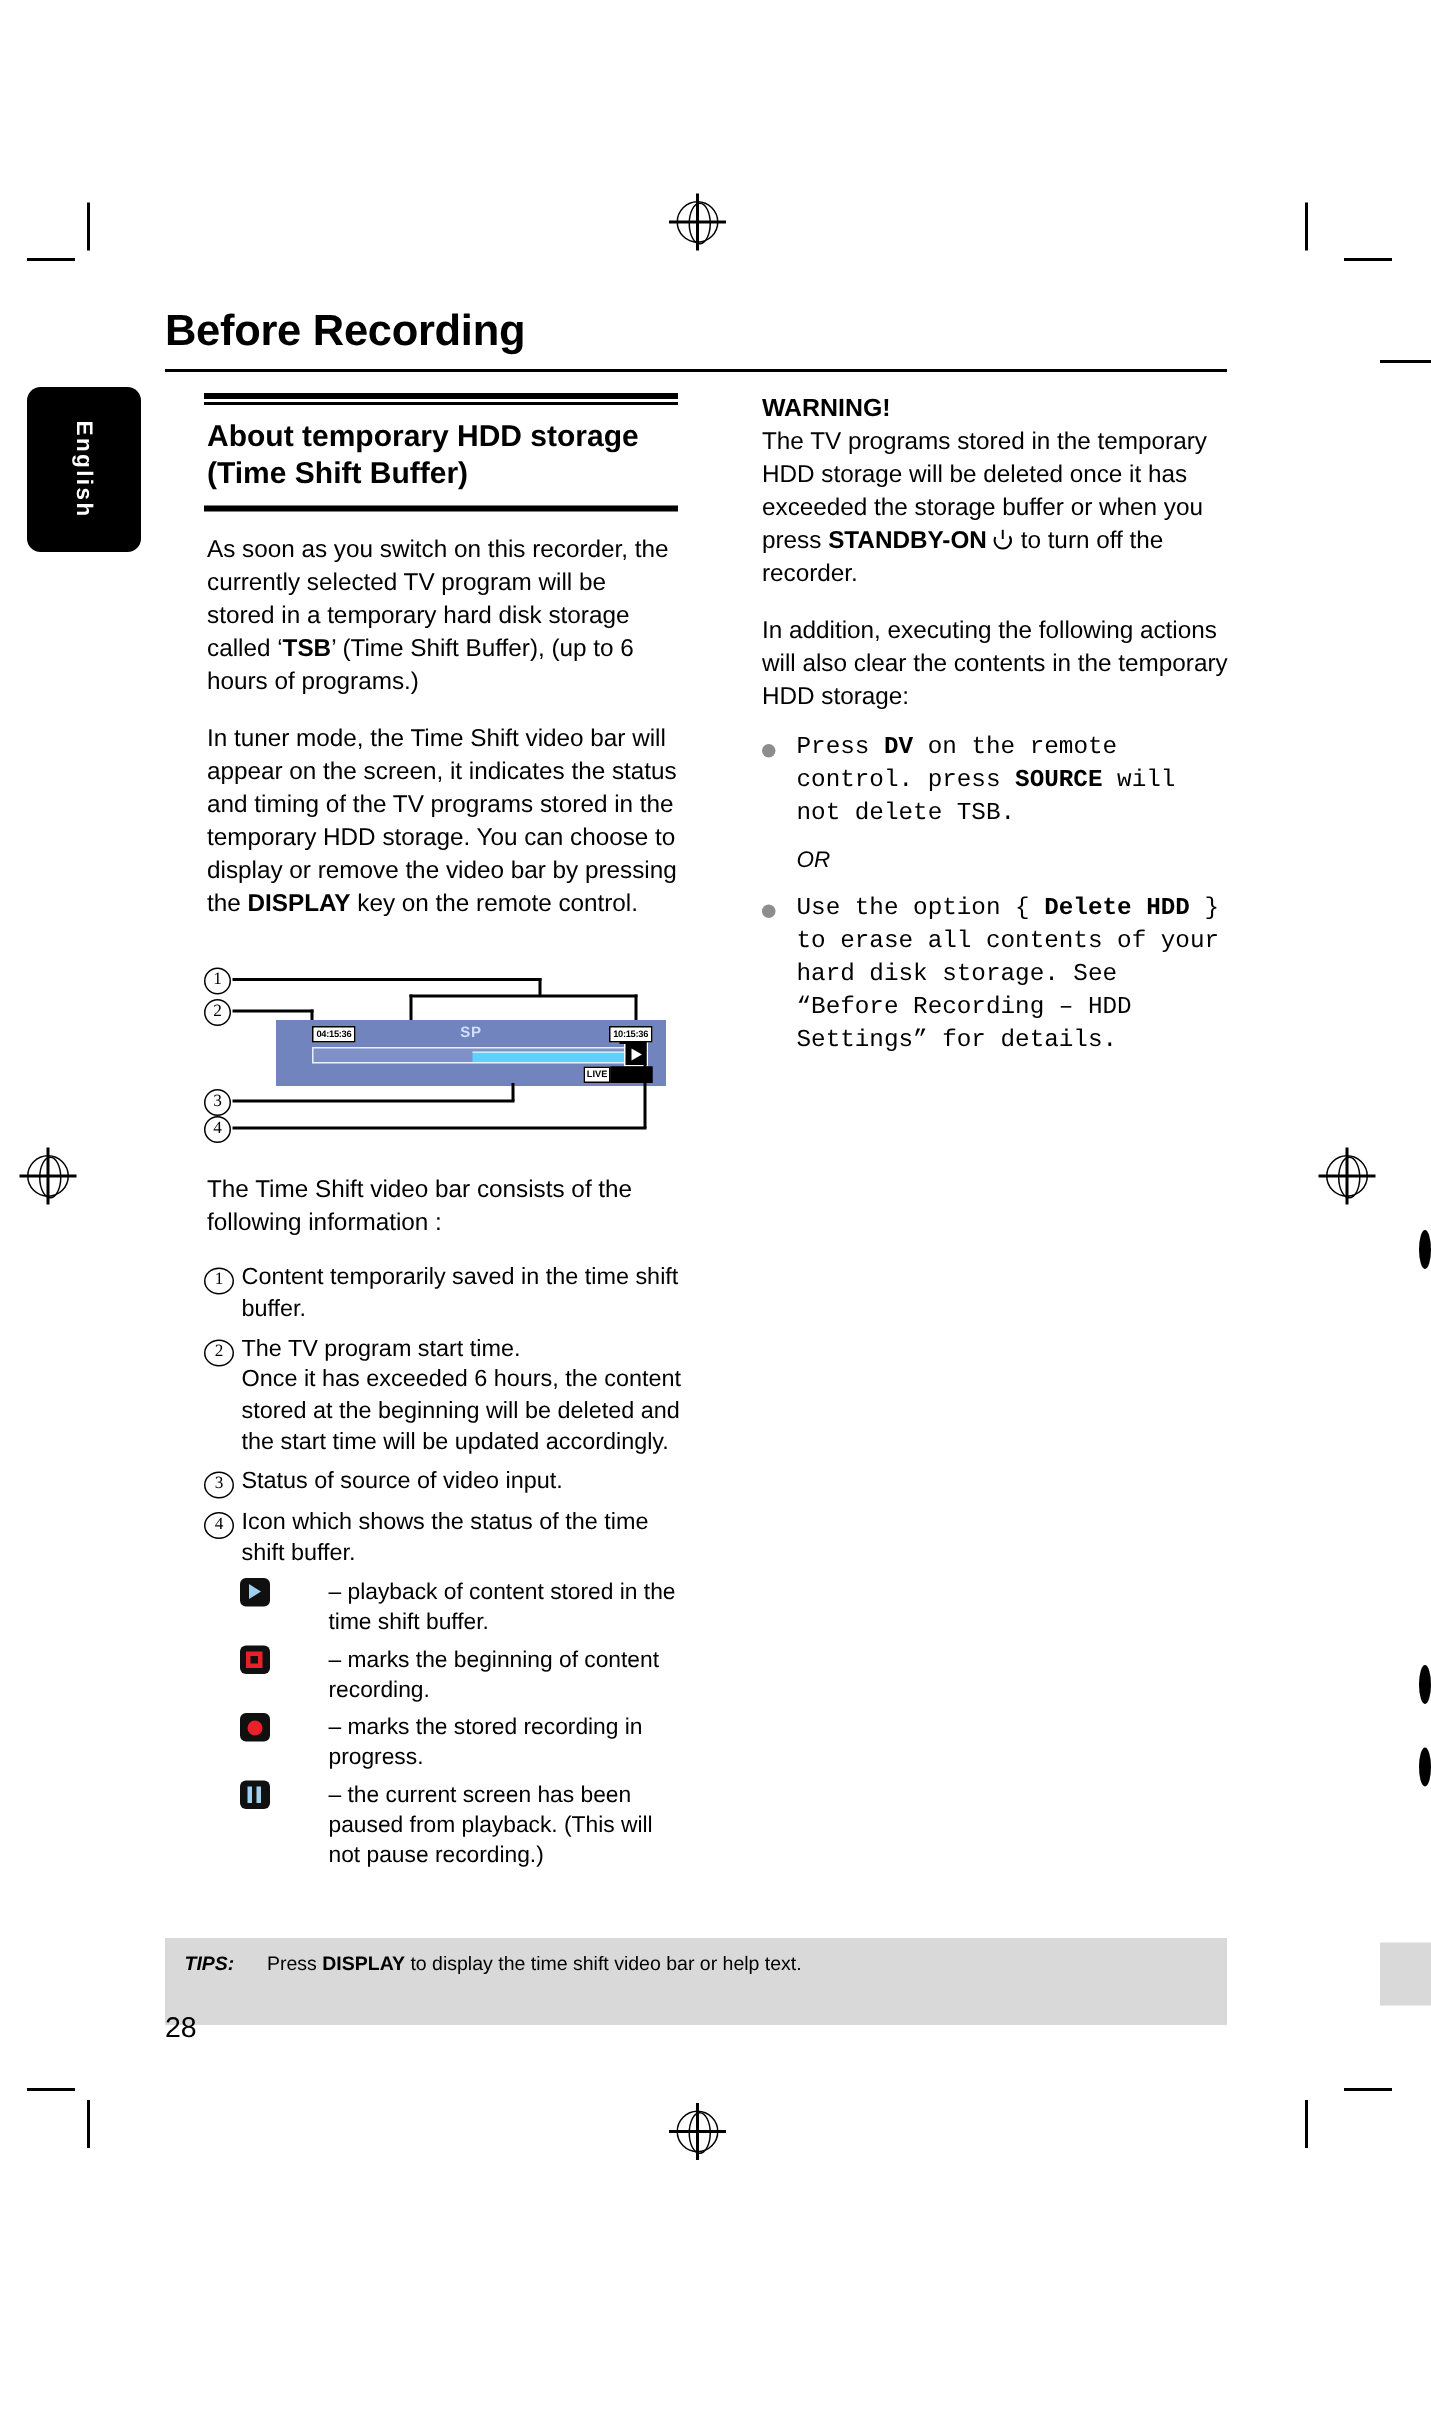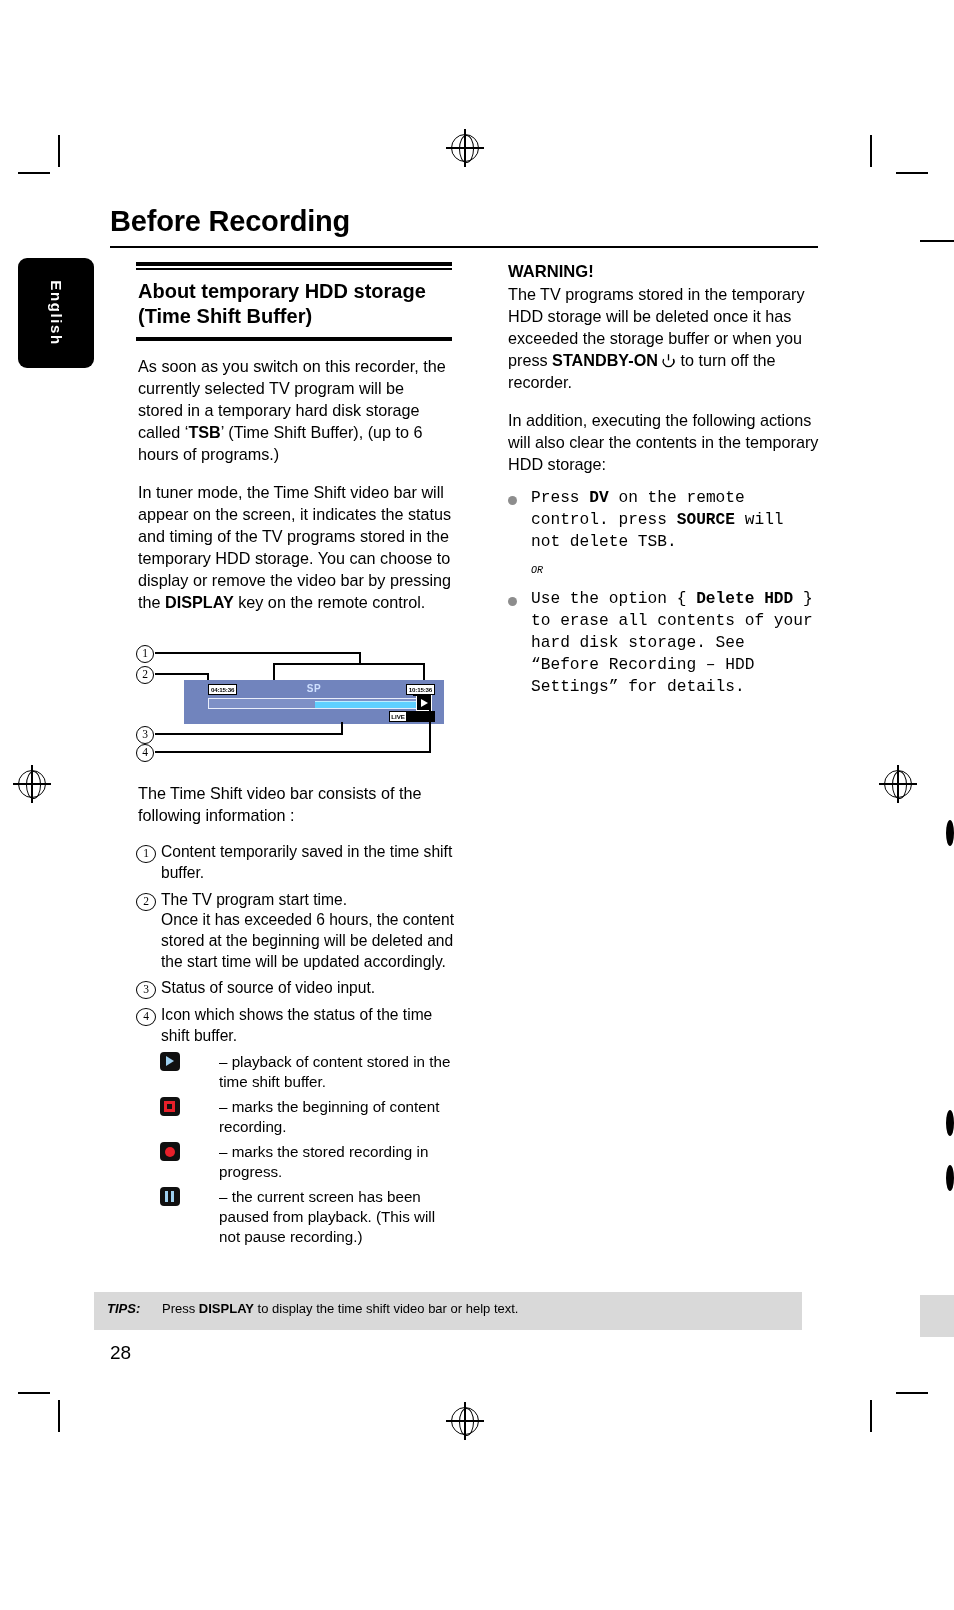--- a/index.html
+++ b/index.html
@@ -110,21 +110,21 @@
     margin: 12px 0 0 2px;
   }
   .bullet-dot {
     width: 9px; height: 9px;
     border-radius: 50%;
     background: #8d8d8d;
     flex: 0 0 9px;
     margin: 9px 14px 0 0;
   }
   .bullet-text { font-size: 16.2px; line-height: 1.36; font-family: Liberation Mono, monospace; }
-  .or-line { font-size: 10px; font-style: italic; margin: 12px 0 0 25px; font-family: Liberation Mono, monospace; }
+  .or-line { font-size: 15px; font-style: italic; margin: 12px 0 0 25px; }
 
   
   .power-glyph {
     display: inline-block;
     width: 15px; height: 15px;
     position: relative;
     vertical-align: -2px;
     margin-left: 3px;
   }
   .power-glyph svg { position: absolute; left: 0; top: 0; }
@@ -275,22 +275,22 @@
   .icon-box .pause-bars i {
     position: absolute; top: 0; width: 3px; height: 11px; background: #9ed0f0;
   }
   .icon-box .pause-bars i:first-child { left: 0; }
   .icon-box .pause-bars i:last-child { left: 6px; }
   .icon-text { font-size: 15.2px; line-height: 1.32; }
 
   
   .tips-bar {
     position: absolute;
-    left: 94px; top: 1292px;
-    width: 708px; height: 38px;
+    left: 110px; top: 1292px;
+    width: 708px; height: 58px;
     background: #d9d9d9;
   }
   .tips-label {
     position: absolute; left: 13px; top: 9px;
     font-size: 13px; font-weight: bold; font-style: italic;
   }
   .tips-text {
     position: absolute; left: 68px; top: 9px;
     font-size: 13px;
   }

